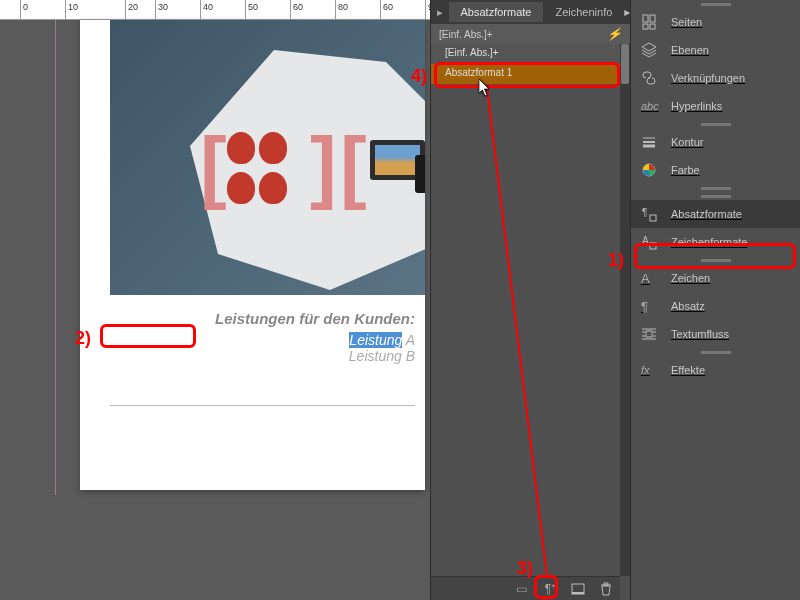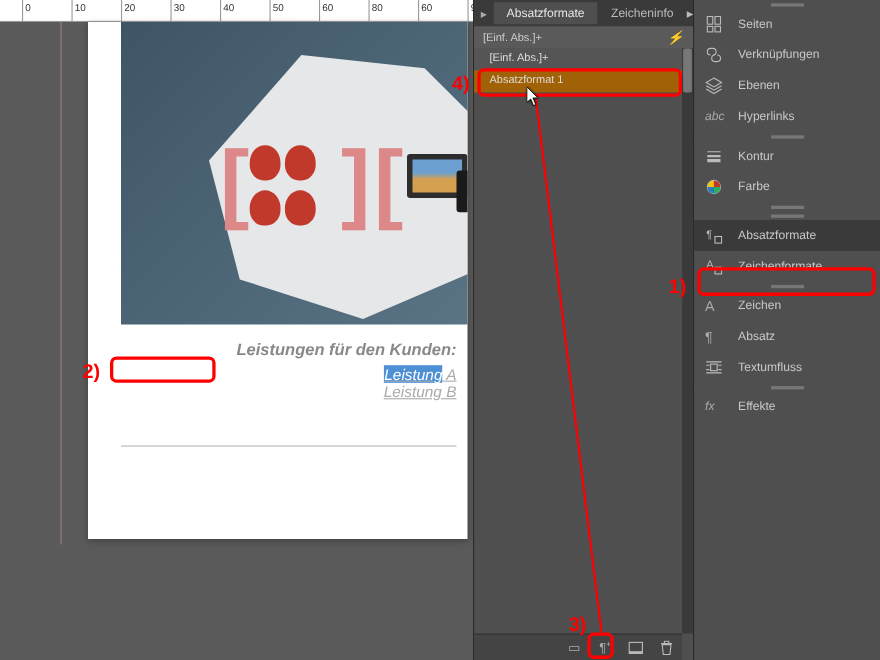--- a/index.html
+++ b/index.html
@@ -19,21 +19,21 @@
 .brackets.b3 { top: 100px; left: 230px; }
 .logo-box { position: absolute; top: 110px; left: 115px; width: 70px; height: 70px; }
 .logo-box .badge { display: inline-block; width: 28px; height: 32px; margin: 2px; background: #c0392b; border-radius: 50% 50% 45% 45%; }
 .device-box { position: absolute; top: 115px; left: 250px; width: 88px; height: 60px; }
 .device-box .screen { position: absolute; top: 5px; left: 10px; width: 55px; height: 40px; background: #2d2d2d; border-radius: 3px; }
 .device-box .screen::after { content:""; position: absolute; top: 5px; left: 5px; right: 5px; bottom: 5px; background: linear-gradient(180deg,#6ba0d0 40%,#d4a050 60%); }
 .device-box .tablet { position: absolute; top: 20px; left: 55px; width: 28px; height: 38px; background: #1a1a1a; border-radius: 3px; }
 
 .text-block { position: absolute; top: 290px; left: 30px; right: 10px; text-align: right; }
 .text-block .heading { font-size: 15px; font-weight: bold; font-style: italic; color: #888; margin-bottom: 5px; }
-.text-block .line { font-size: 14px; font-style: italic; color: #aaa; text-decoration: underline; }
+.text-block .line { font-size: 14px; font-style: italic; color: #aaa; }
 .text-block .line.sel .seltext { background: #4d90d6; color: #fff; }
 .text-block .bottom-rule { position: absolute; top: 95px; left: 0; right: 0; height: 1px; background: #b8b8b8;}
 .guide-left { position: absolute; top: 0; left: 55px; width: 1px; height: 475px; background: #e9c; opacity: 0.5;}
 
 .red-box { position: absolute; border: 3px solid #ff0000; border-radius: 6px; pointer-events: none; }
 .anno-num { position: absolute; color: #ff0000; font-size: 18px; font-weight: bold; pointer-events: none; }
 .red-line { position: absolute; width: 0; height: 0; border-left: 2px solid #ff0000; transform-origin: top left; pointer-events: none; }
 
 .panel-mid { position: absolute; top: 0; left: 430px; width: 200px; height: 600px; background: #4f4f4f; border-left: 1px solid #2a2a2a; }
 .panel-tabs { height: 24px; background: #3a3a3a; display: flex; align-items: center; font-size: 11px; color: #bbb; }
@@ -46,39 +46,39 @@
 .style-list { position: relative; }
 .style-item { height: 20px; font-size: 10px; color: #ddd; padding: 3px 14px; }
 .style-item.basic { background: #555; }
 .style-item.selected { background: #a16207; }
 .cursor-arrow { position: absolute; top: 79px; left: 48px; font-size: 14px; color: #fff; filter: drop-shadow(0 0 1px #000); pointer-events:none; z-index:10;}
 .panel-bottom { position: absolute; bottom: 0; left: 0; right: 10px; height: 24px; background: #444; display: flex; align-items: center; justify-content: flex-end; padding: 0 4px; gap: 8px; border-top: 1px solid #333;}
 .panel-bottom .ic { width: 20px; height: 18px; display: flex; align-items: center; justify-content: center; color: #aaa; font-size: 12px; }
 .scrollbar-v { position: absolute; top: 44px; right: 0; width: 10px; bottom: 24px; background: #3a3a3a; }
 .scrollbar-v .thumb { position:absolute; top:0; left:1px; right:1px; height: 40px; background: #777; border-radius: 2px;}
 
-.panel-right { position: absolute; top: 0; left: 630px; width: 170px; height: 600px; background: #4f4f4f; border-left: 1px solid #2a2a2a; }
+.panel-right { position: absolute; top: 0; left: 630px; width: 170px; height: 600px; background: #4f4f4f; border-left: 1px solid #2a2a2a; text-decoration: underline; }
 .right-section-notch { height: 8px; background: #4f4f4f; position: relative; }
 .right-section-notch::after { content:""; position:absolute; top:3px; left: 70px; width: 30px; height: 3px; background: #777; }
 .right-item { display: flex; align-items: center; height: 28px; padding: 0 10px; font-size: 11px; color: #c8c8c8; cursor: pointer; }
 .right-item.active { background: #3a3a3a; }
 .right-item .ic { width: 22px; height: 16px; display: inline-flex; align-items: center; justify-content: flex-start; margin-right: 8px; color: #aaa; }
 .right-item .ic svg { width: 16px; height: 16px; }
 </style>
 </head>
 <body>
 
 <div class="ruler-top">
     <div class="tick" style="left: 20px;">
       <span>0</span>
     </div>
     <div class="tick" style="left: 65px;">
       <span>10</span>
     </div>
-    <div class="tick" style="left: 110px;">
+    <div class="tick" style="left: 125px;">
       <span>20</span>
     </div>
     <div class="tick" style="left: 155px;">
       <span>30</span>
     </div>
     <div class="tick" style="left: 200px; text-align: right;">
       <span>40</span>
     </div>
     <div class="tick" style="left: 245px;">
       <span>50</span>
@@ -175,32 +175,32 @@
             <rect x="9" y="1" width="5" height="7" fill="none" stroke="#bbb"></rect>
             <rect x="2" y="10" width="5" height="5" fill="none" stroke="#bbb"></rect>
             <rect x="9" y="10" width="5" height="5" fill="none" stroke="#bbb"></rect>
           </svg>
         </span>
         <span>Seiten</span>
       </div>
       <div class="right-item">
         <span class="ic">
           <svg viewBox="0 0 16 16">
+            <path d="M8 1 L15 5 L8 9 L1 5 Z M1 8 L8 12 L15 8 M1 11 L8 15 L15 11" fill="none" stroke="#bbb"></path>
+          </svg>
+        </span>
+        <span>Ebenen</span>
+      </div>
+      <div class="right-item">
+        <span class="ic">
+          <svg viewBox="0 0 16 16">
             <path d="M5 8 a3 3 0 0 1 0-6 h2 a3 3 0 0 1 0 6 M11 8 a3 3 0 0 1 0 6 h-2 a3 3 0 0 1 0-6" fill="none" stroke="#bbb"></path>
           </svg>
         </span>
         <span>Verknüpfungen</span>
-      </div>
-      <div class="right-item">
-        <span class="ic">
-          <svg viewBox="0 0 16 16">
-            <path d="M8 1 L15 5 L8 9 L1 5 Z M1 8 L8 12 L15 8 M1 11 L8 15 L15 11" fill="none" stroke="#bbb"></path>
-          </svg>
-        </span>
-        <span>Ebenen</span>
       </div>
       <div class="right-item">
         <span class="ic">
           <span style="font-size:11px;font-style:italic;">abc</span>
         </span>
         <span>Hyperlinks</span>
       </div>
       <div class="right-section-notch"></div>
       <div class="right-item">
         <span class="ic">

